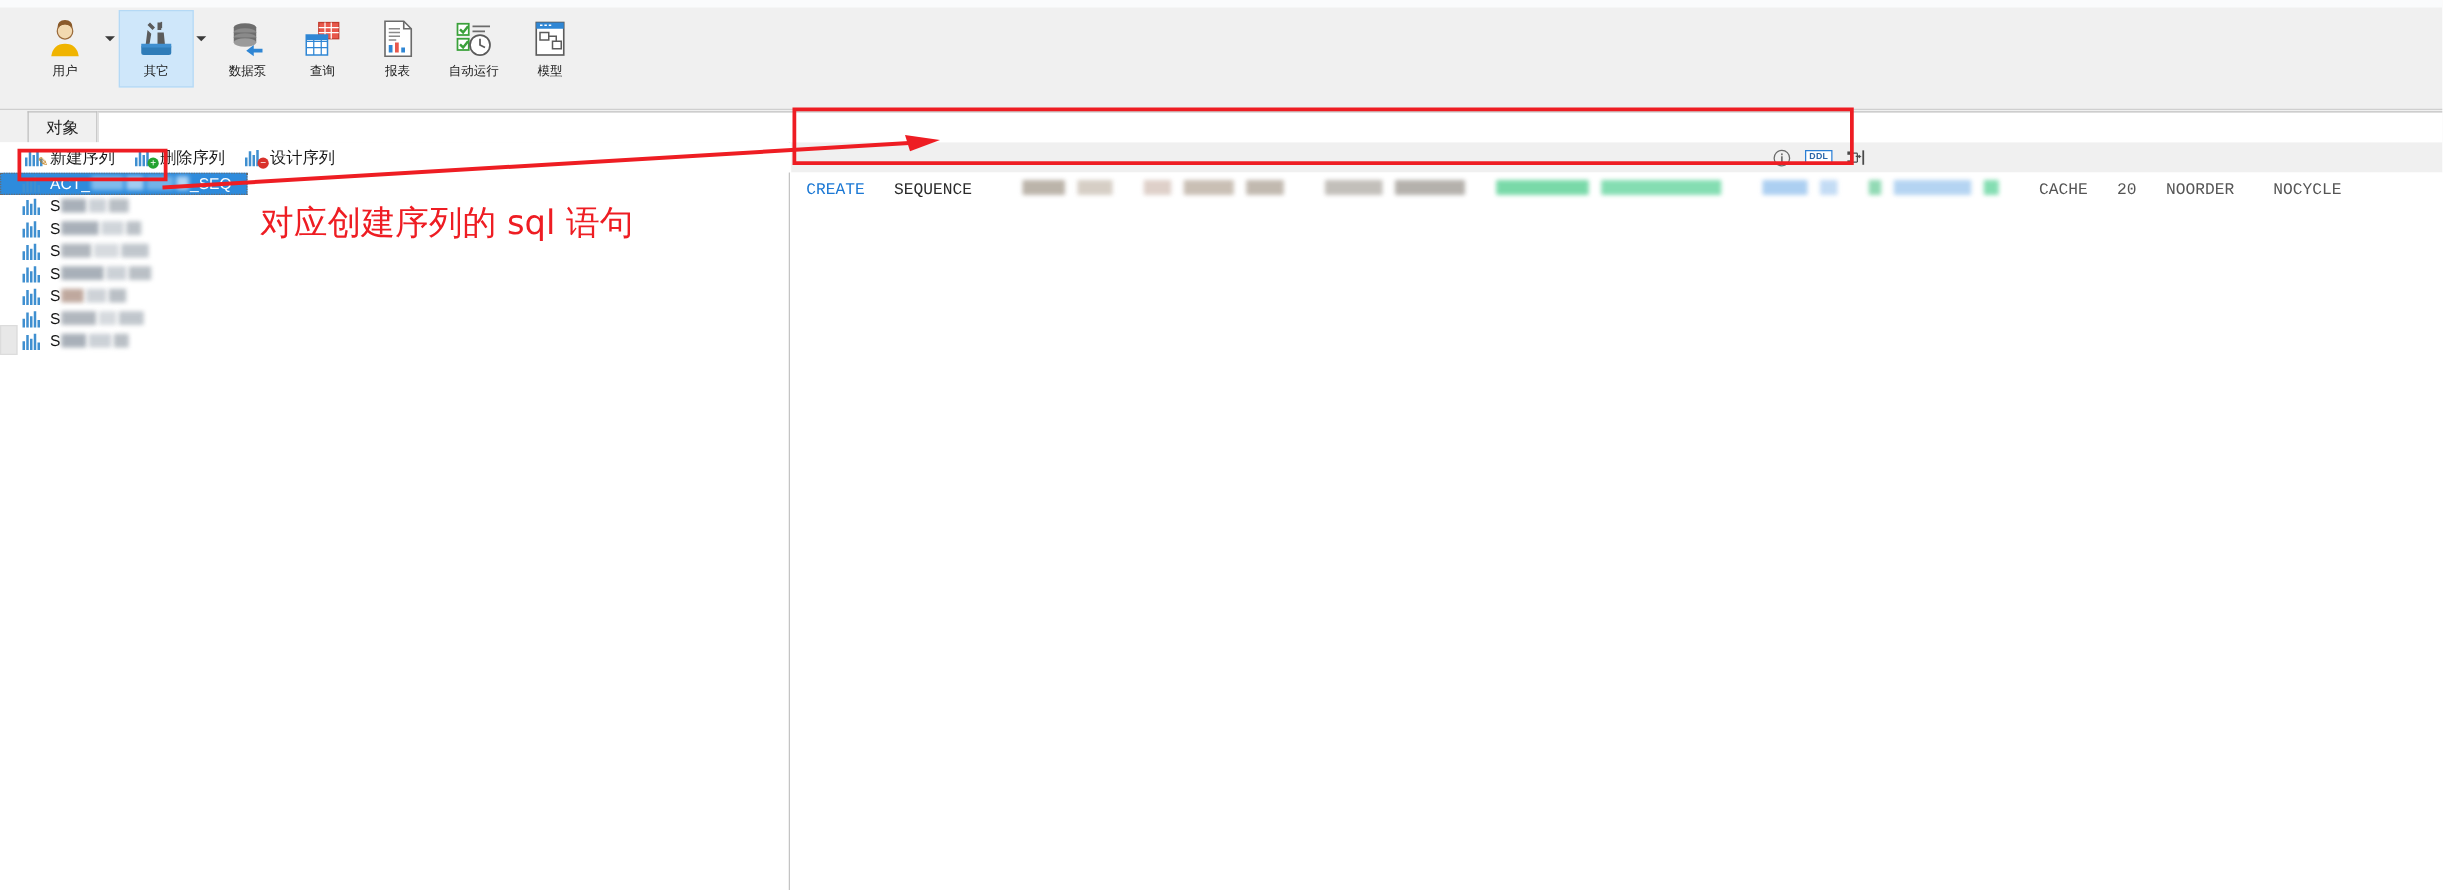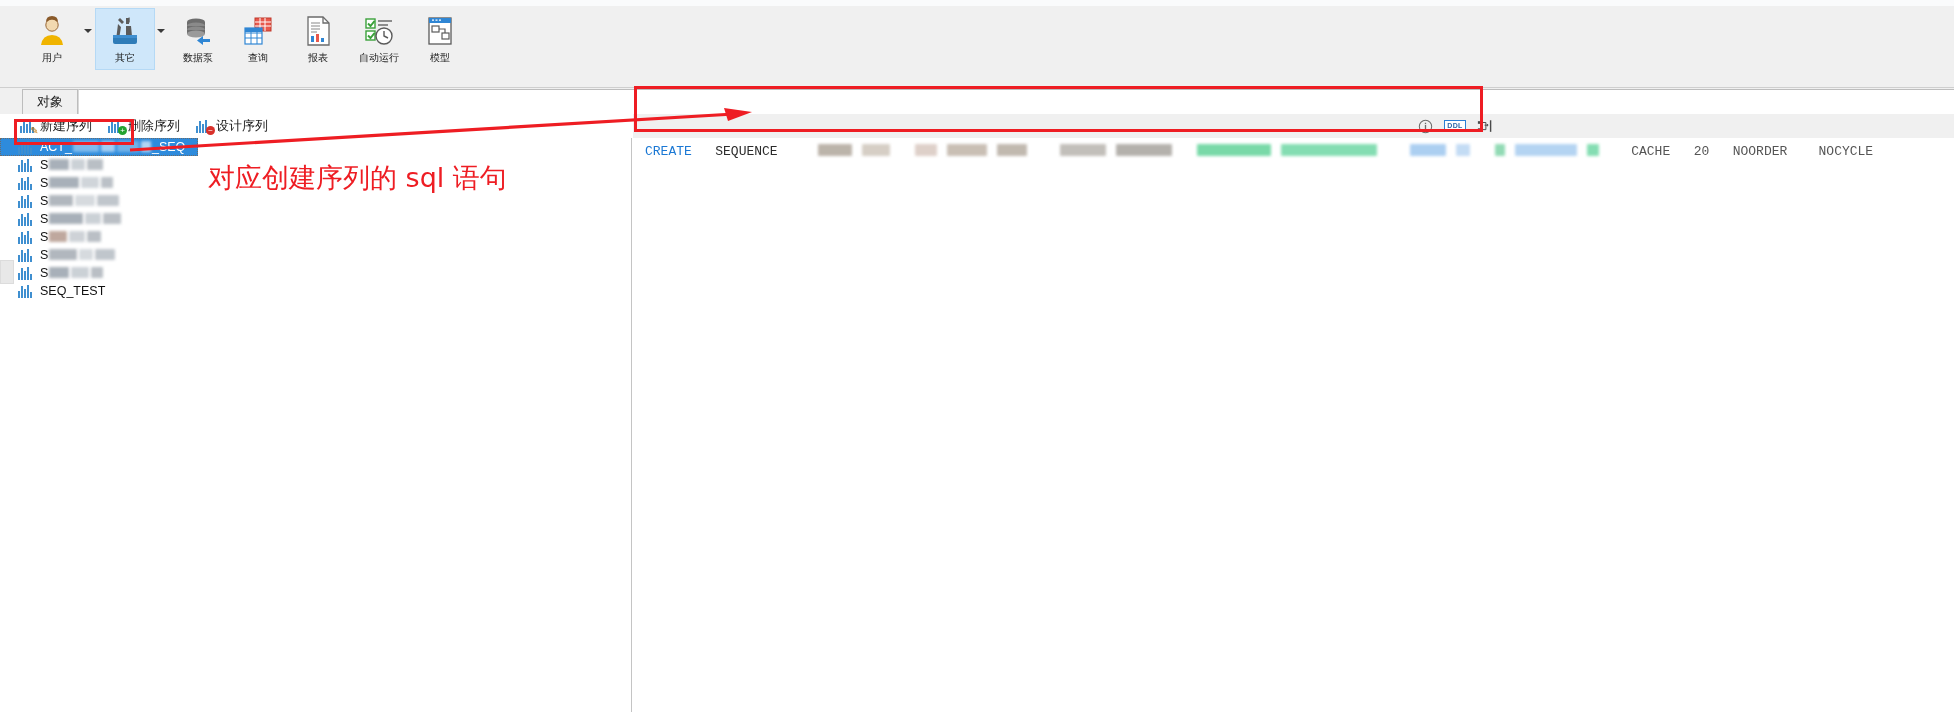--- a/index.html
+++ b/index.html
@@ -579,30 +579,20 @@
       <span class="seq-ico">
         <i style="left:0;height:7px"></i>
           <i style="left:3px;height:12px"></i>
           <i style="left:6px;height:9px"></i>
           <i style="left:9px;height:13px"></i>
           <i style="left:12px;height:6px"></i>
       </span>
       <span class="txt"><span>S</span><span class="blur" style="width:20px;background:#9aa3ad"></span><span class="blur" style="width:18px;background:#c3c9d0"></span><span class="blur" style="width:12px;background:#aeb5bc"></span></span>
     </div>
 
-    <div class="tree-row">
-      <span class="seq-ico">
-        <i style="left:0;height:7px"></i>
-          <i style="left:3px;height:12px"></i>
-          <i style="left:6px;height:9px"></i>
-          <i style="left:9px;height:13px"></i>
-          <i style="left:12px;height:6px"></i>
-      </span>
-      <span class="txt">SEQ_TEST</span>
-    </div>
 
   </div>
 
   <div class="scroll-stub"></div>
 </div>
 
 <div class="right-pane">
 
   <div class="sql-header">
     <span class="sql-icon">

